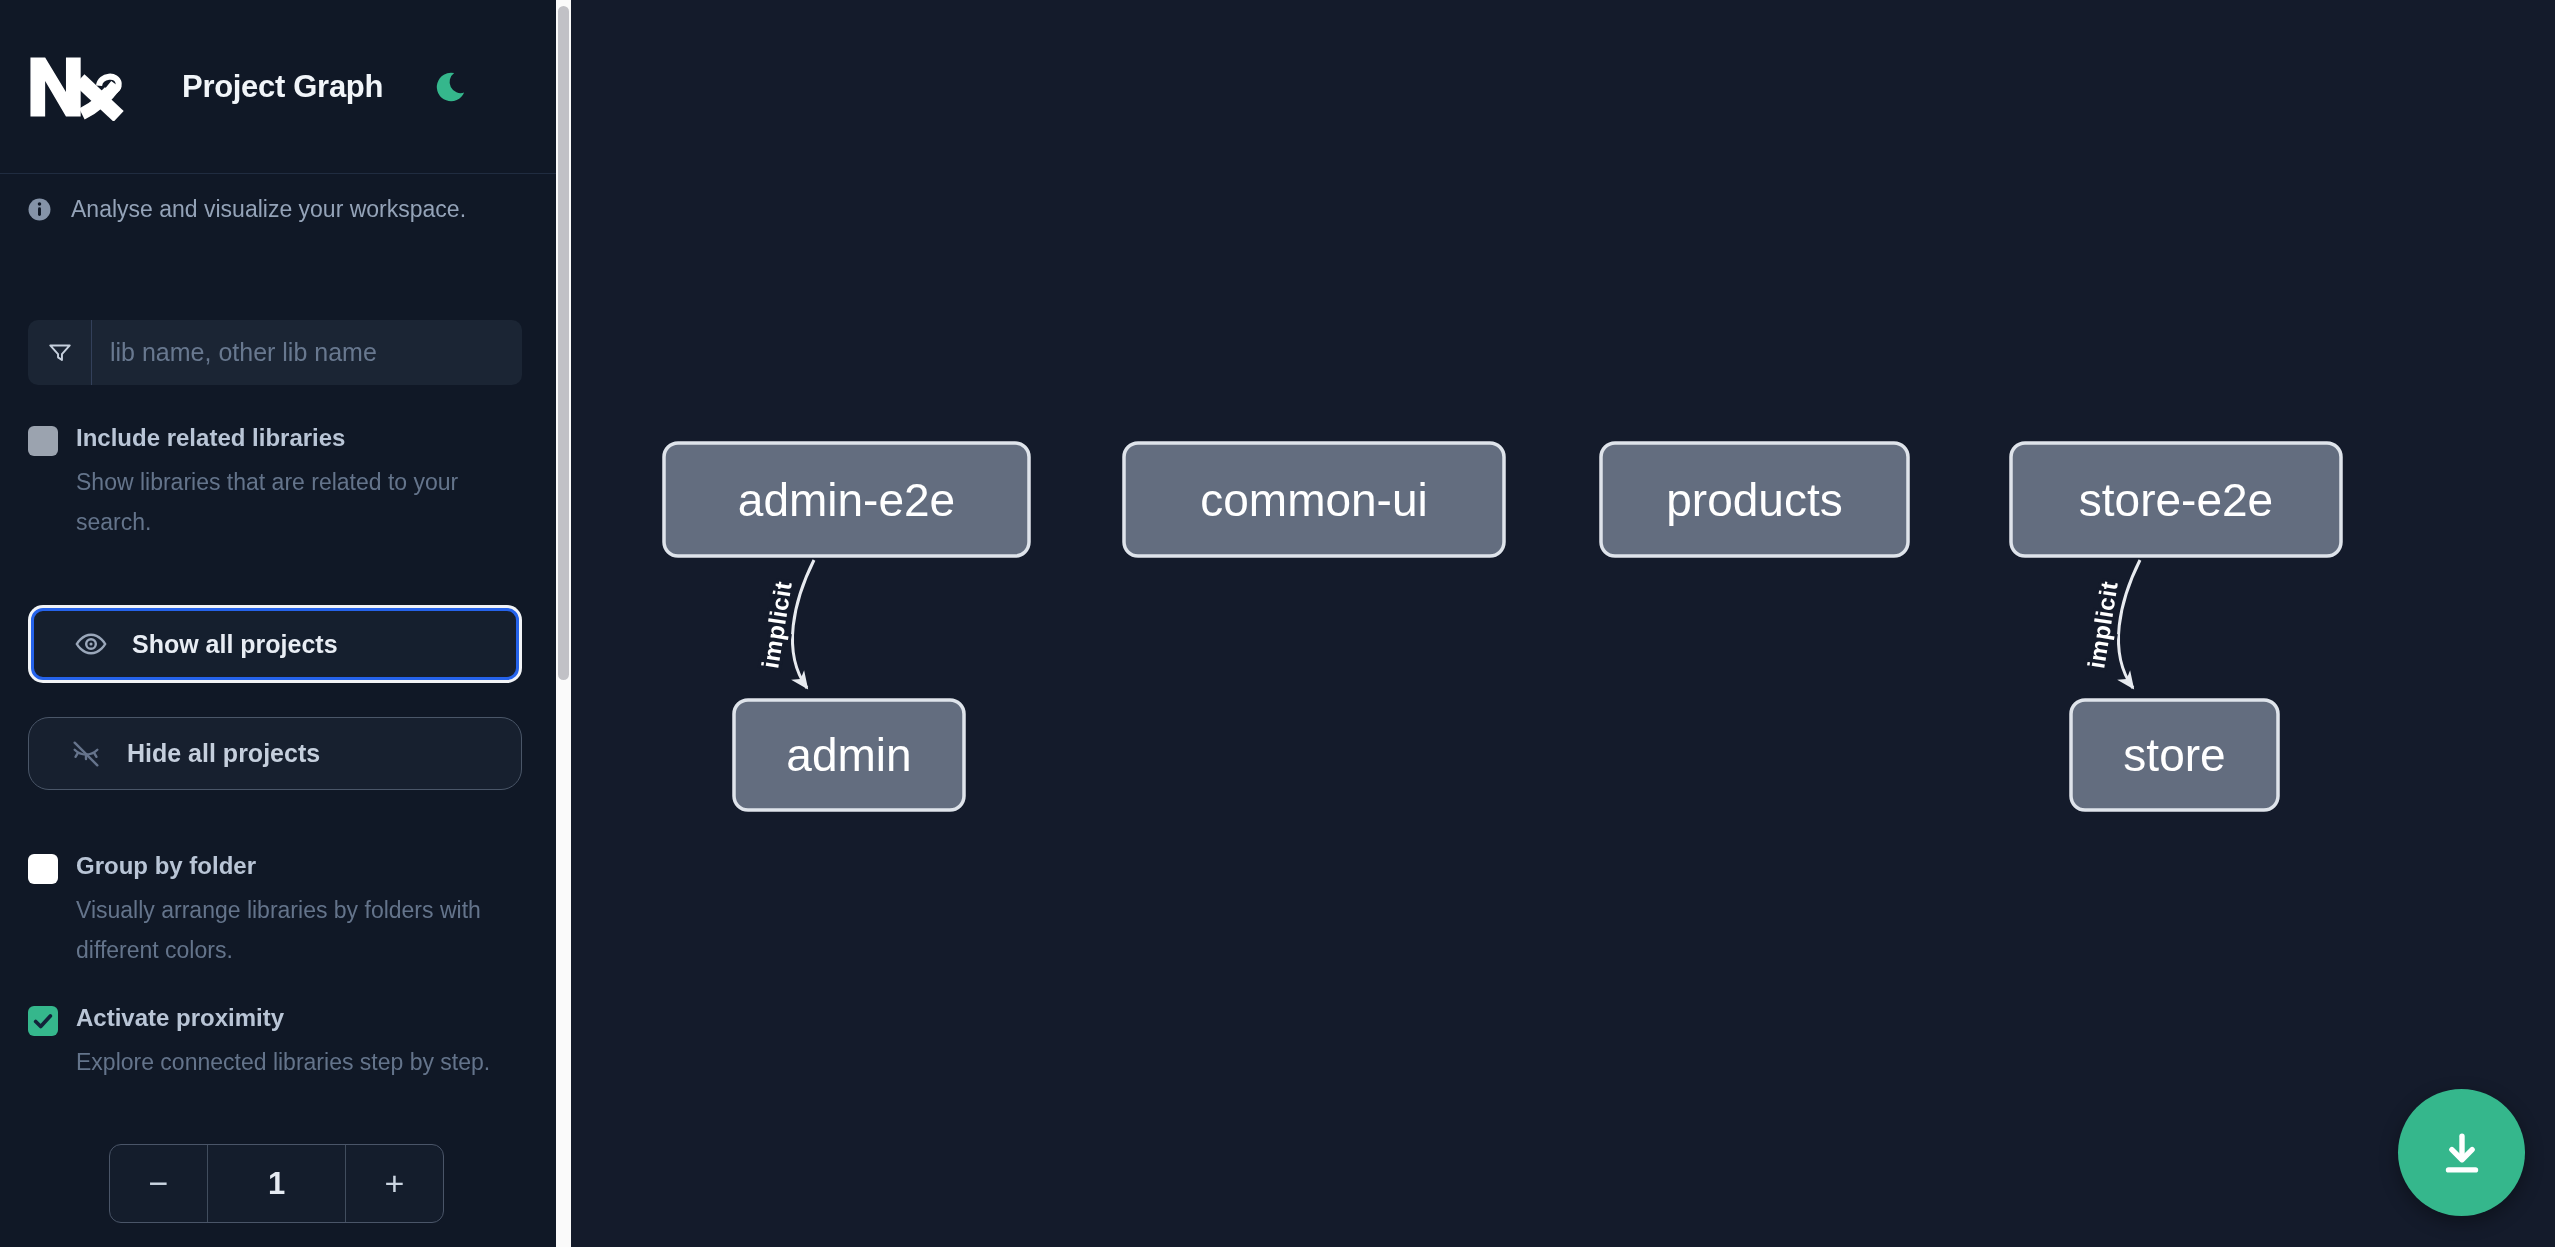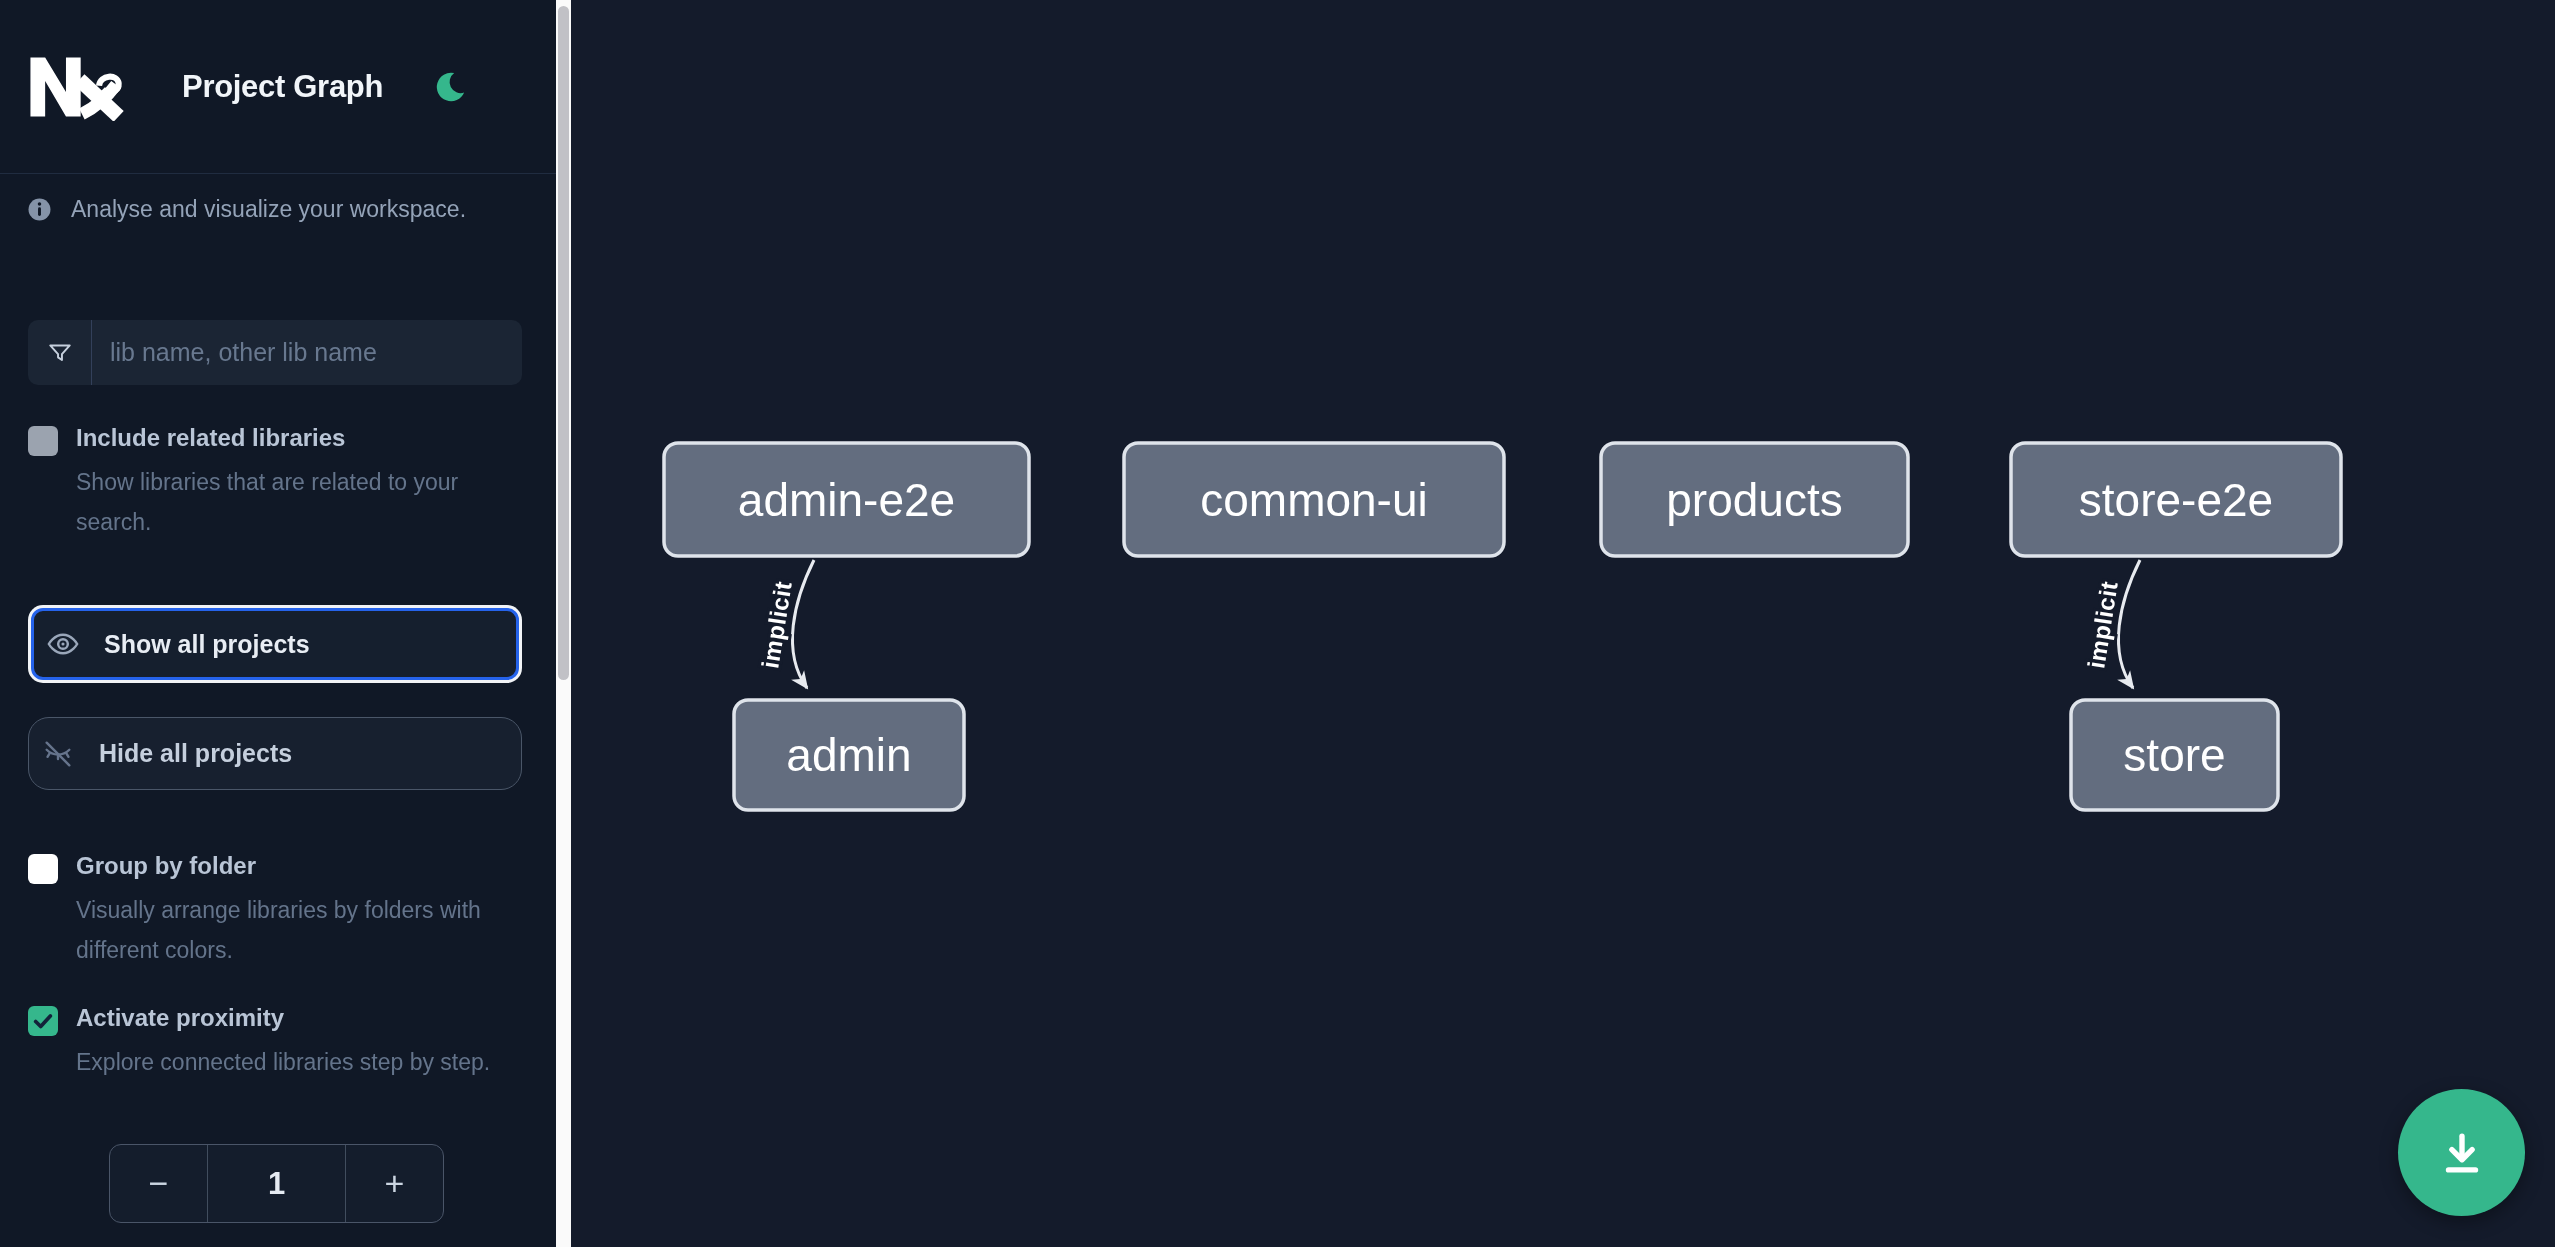--- a/index.html
+++ b/index.html
@@ -40,21 +40,21 @@
         display:flex; align-items:center; justify-content:center; cursor:pointer; }
   .cb svg { display:none; }
   .cb.disabled-unchecked { background:#9ba3af; }
   .cb.unchecked { background:#ffffff; }
   .cb.checked { background:#35b78c; }
   .cb.checked svg { display:block; }
   .opt-label { font-size:24px; font-weight:600; color:#b9c5d6; margin-bottom:10px; }
   .opt-desc { font-size:23px; color:#64748b; line-height:40px; width:440px; }
 
   .action-btn { position:absolute; left:28px; width:494px; height:73px;
-                display:flex; align-items:center; gap:24px; padding-left:12px;
+                display:flex; align-items:center; gap:24px; padding-left:40px;
                 background:#17202f; border:1px solid #4a5668; border-radius:10px;
                 cursor:pointer; font-family:"Liberation Sans",sans-serif; }
   .action-btn .lbl { font-size:25px; font-weight:600; color:#c5cfdd; }
   .action-btn.show { top:608px; }
   .action-btn.hide { top:717px;border-radius:21px; }
   .action-btn.focused { left:31px; width:488px; height:72px; background:#151f2e;
                 border:3px solid #2563eb; border-radius:12px;
                 box-shadow:0 0 0 3px #f1f3f6; }
   .action-btn.focused .lbl { color:#e8edf4; }
 

